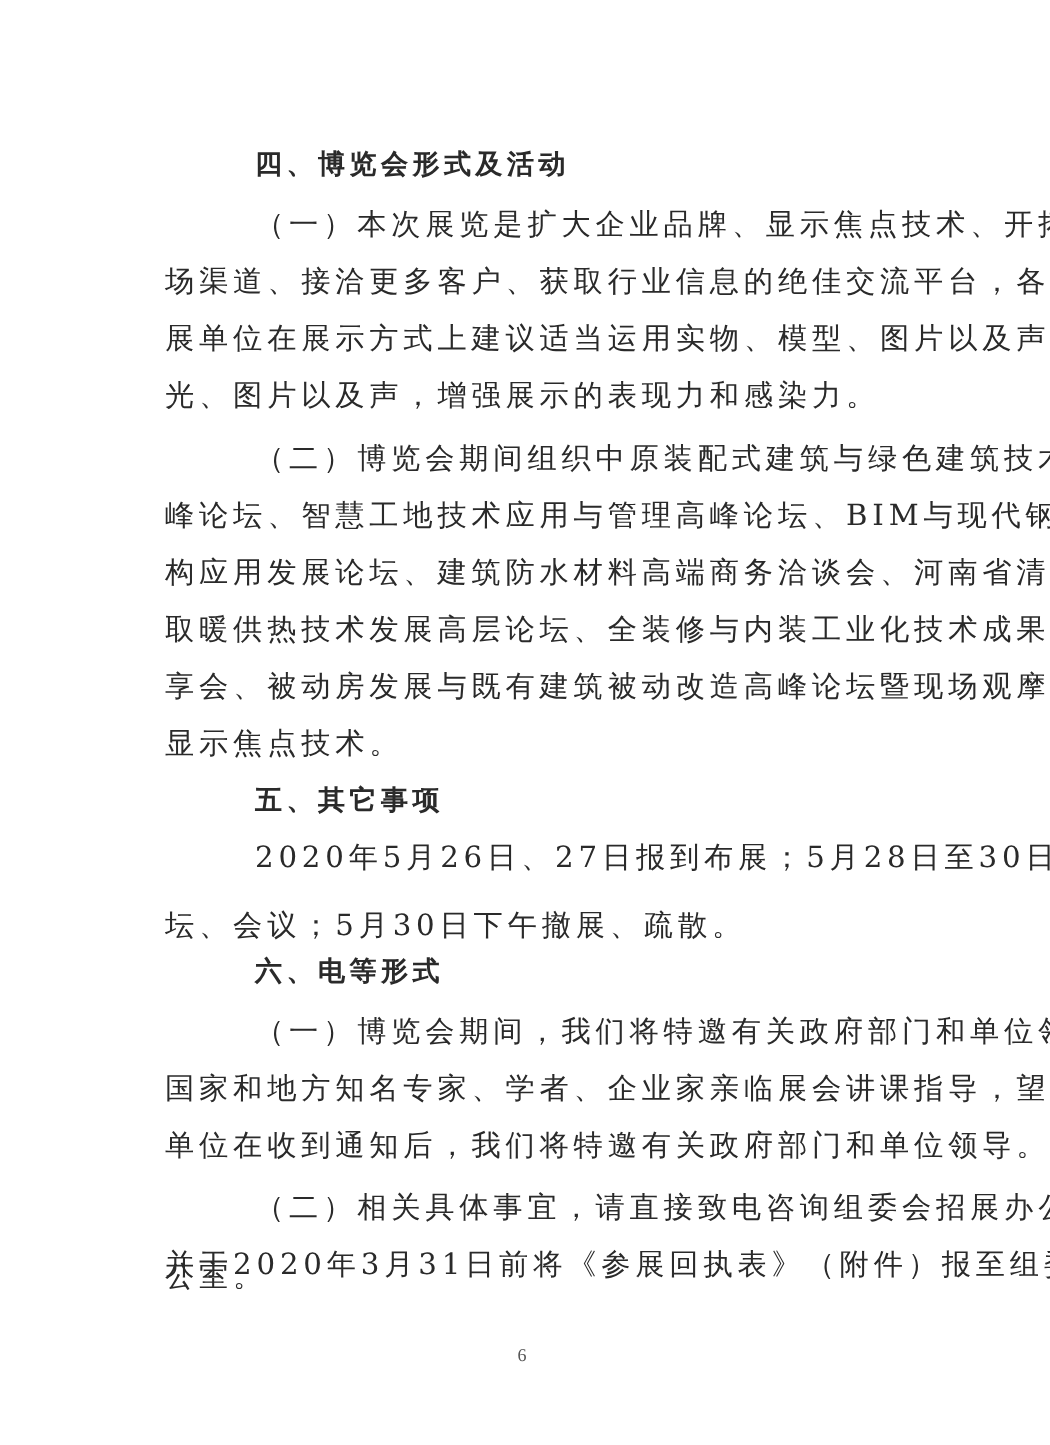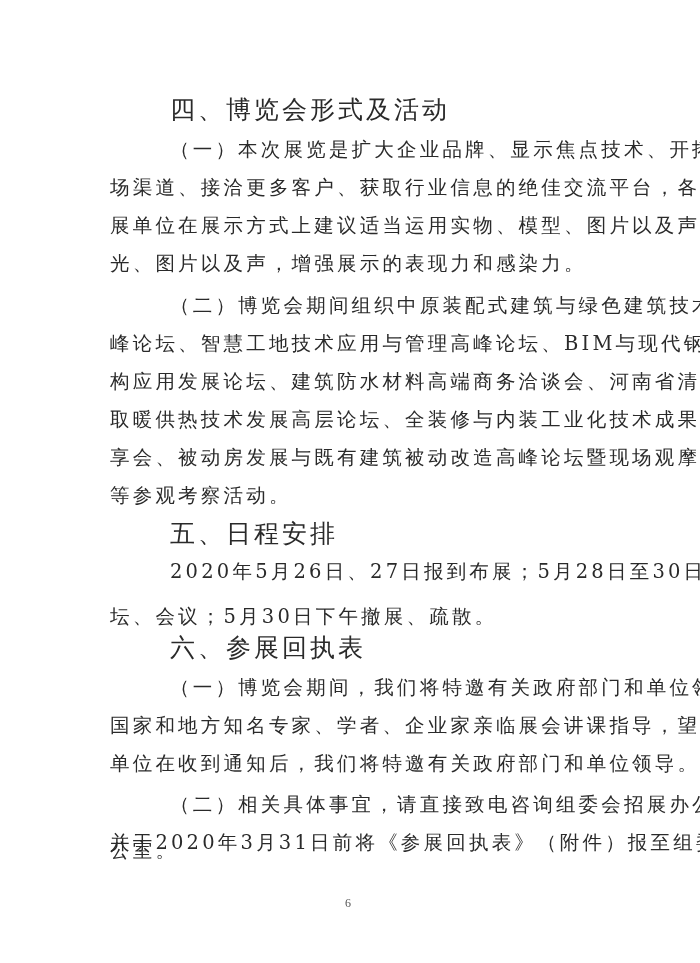--- a/index.html
+++ b/index.html
@@ -6,22 +6,22 @@
   body {
     width: 700px; height: 963px; background: #ffffff; position: relative; overflow: hidden;
     font-family: "DejaVu Serif", "Liberation Serif", serif; color: #2a2a2a;
   }
   .page { position: absolute; left: 110px; top: 92px; width: 542px; }
   .line {
     position: absolute; left: 0; white-space: nowrap; font-size: 19.5px;
     letter-spacing: 3.2px; line-height: 36px; height: 36px;
   }
   .heading {
-    font-family: "DejaVu Sans", "Liberation Sans", sans-serif; font-weight: normal;
-    font-size: 25px; letter-spacing: 3px;
+    font-family: "DejaVu Sans", "Liberation Sans", sans-serif; font-weight: bold;
+    font-size: 18px; letter-spacing: 3px;
   }
   .indent { left: 60px; }
   .pagenum {
     position: absolute; left: 345px; top: 896px; font-size: 12px; color: #555;
     font-family: "Liberation Serif", serif;
   }
 </style>
 </head>
 <body>
 
@@ -31,27 +31,27 @@
   <div class="line indent" style="top:40px">（一）本次展览是扩大企业品牌、显示焦点技术、开拓市</div>
   <div class="line" style="top:78px">场渠道、接洽更多客户、获取行业信息的绝佳交流平台，各参</div>
   <div class="line" style="top:116px">展单位在展示方式上建议适当运用实物、模型、图片以及声、</div>
   <div class="line" style="top:154px">光、图片以及声，增强展示的表现力和感染力。</div>
 
   <div class="line indent" style="top:196px">（二）博览会期间组织中原装配式建筑与绿色建筑技术高</div>
   <div class="line" style="top:234px">峰论坛、智慧工地技术应用与管理高峰论坛、BIM与现代钢结</div>
   <div class="line" style="top:272px">构应用发展论坛、建筑防水材料高端商务洽谈会、河南省清洁</div>
   <div class="line" style="top:310px">取暖供热技术发展高层论坛、全装修与内装工业化技术成果分</div>
   <div class="line" style="top:348px">享会、被动房发展与既有建筑被动改造高峰论坛暨现场观摩会</div>
-  <div class="line" style="top:386px">等参观考察活动。</div>
+  <div class="line" style="top:386px">显示焦点技术。</div>
 
-  <div class="line heading indent" style="top:424px">五、日程安排</div>
+  <div class="line heading indent" style="top:424px">五、其它事项</div>
   <div class="line indent" style="top:462px">2020年5月26日、27日报到布展；5月28日至30日展示、论</div>
   <div class="line" style="top:507px">坛、会议；5月30日下午撤展、疏散。</div>
 
-  <div class="line heading indent" style="top:538px">六、参展回执表</div>
+  <div class="line heading indent" style="top:538px">六、电等形式</div>
   <div class="line indent" style="top:578px">（一）博览会期间，我们将特邀有关政府部门和单位领导、</div>
   <div class="line" style="top:616px">国家和地方知名专家、学者、企业家亲临展会讲课指导，望各</div>
   <div class="line" style="top:654px">单位在收到通知后，我们将特邀有关政府部门和单位领导。</div>
 
   <div class="line indent" style="top:695px">（二）相关具体事宜，请直接致电咨询组委会招展办公室，</div>
   <div class="line" style="top:733px">并于2020年3月31日前将《参展回执表》（附件）报至组委会办</div>
   <div class="line" style="top:741px">公室。</div>
 </div>
 
 <div class="pagenum">6</div>

